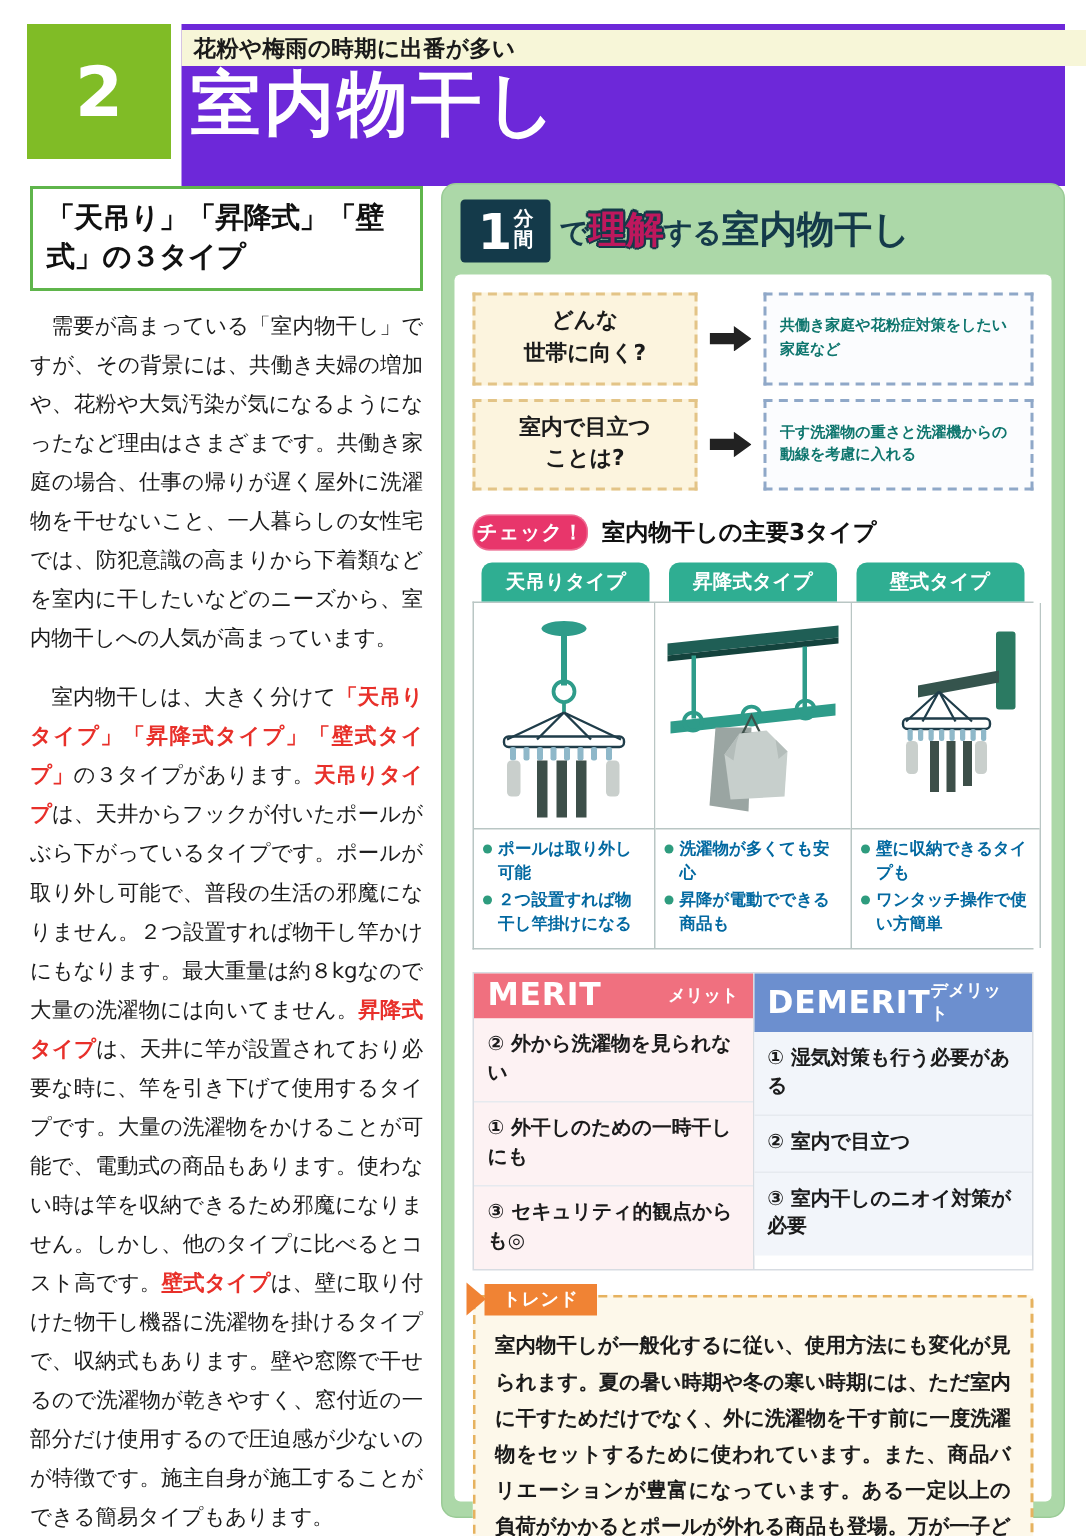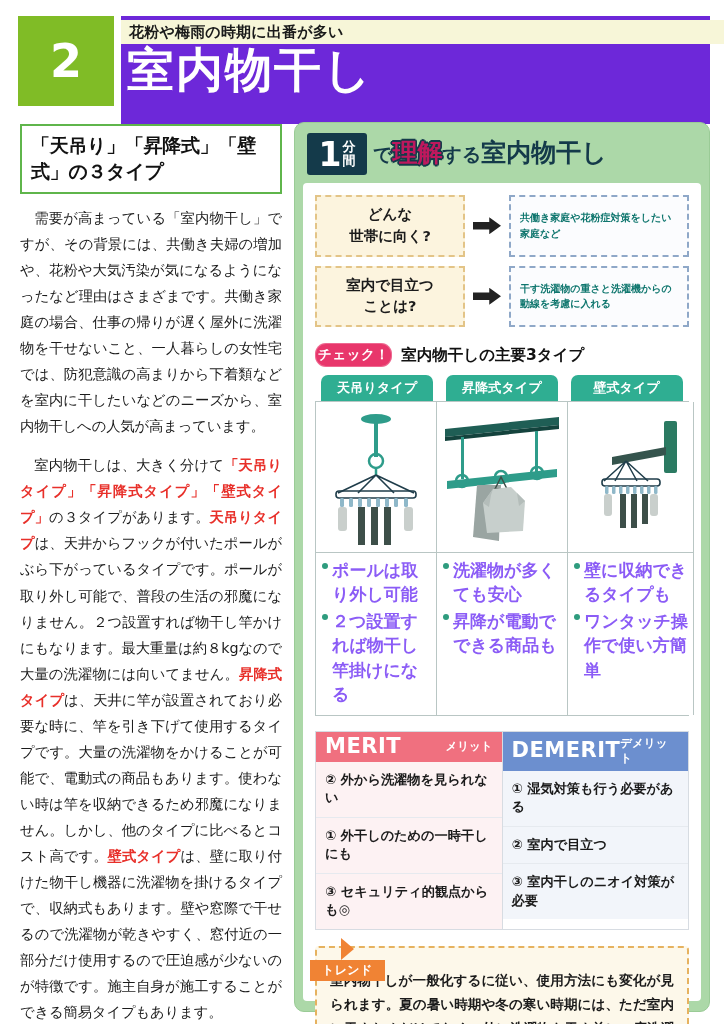--- a/index.html
+++ b/index.html
@@ -115,21 +115,21 @@
   .type-tab {
     background:#2FAE92; color:#fff; font-size:13px; font-weight:bold;
     padding:4px 0 4px 0; border-radius:7px 7px 0 0; width:112px; text-align:center;
     letter-spacing:0.2px;
   }
   .type-grid { display:flex; border:1px solid #B9C6C4; border-right:none; }
   .type-col { flex:1; border-right:1px solid #B9C6C4; }
   .type-illus { height:150px; display:flex; align-items:center; justify-content:center; background:#fff; }
   .type-notes { border-top:1px solid #B9C6C4; padding:5px 5px 6px 5px; min-height:72px; }
   .type-notes li {
-    list-style:none; font-size:17px; line-height:1.42; color:#8b5cf6;
+    list-style:none; font-size:11px; line-height:1.42; color:#0369a1;
     padding-left:11px; position:relative; margin-bottom:3px; font-weight:bold;
   }
   .type-notes li::before {
     content:""; position:absolute; left:1px; top:5px; width:6px; height:6px;
     background:#2E9C7E; border-radius:50%;
   }
 
   
   .md { display:flex; margin-top:15px; border:1px solid #D7DCE2; }
   .md-col { flex:1; }
@@ -145,21 +145,21 @@
   .md-list li {
     list-style:none; font-size:13.2px; font-weight:bold; color:#1b1b1b;
     padding:9px 9px; border-bottom:1px solid #E6EAEF; line-height:1.4;
   }
   .md-list li:last-child { border-bottom:none; }
   .md-col.merit .md-list { background:#FDF2F3; }
   .md-col.demerit .md-list { background:#F2F5FA; }
 
   
   .trend-wrap { margin-top:16px; position:relative; }
-  .trend-flag { position:absolute; left:-4px; top:-8px; display:flex; align-items:center; z-index:3;flex-direction:column; }
+  .trend-flag { position:absolute; left:-4px; top:-8px; display:flex; align-items:center; z-index:3; }
   .trend-tri {
     width:0; height:0; border-top:11px solid transparent; border-bottom:11px solid transparent;
     border-left:13px solid #F08334;
   }
   .trend-label {
     background:#F08334; color:#fff; font-size:12px; font-weight:bold;
     padding:2px 12px; margin-left:-1px; letter-spacing:0.4px;
   }
   .trend-box {
     border:2px dashed #E6B25F; background:#FDF8EA; border-radius:4px;

